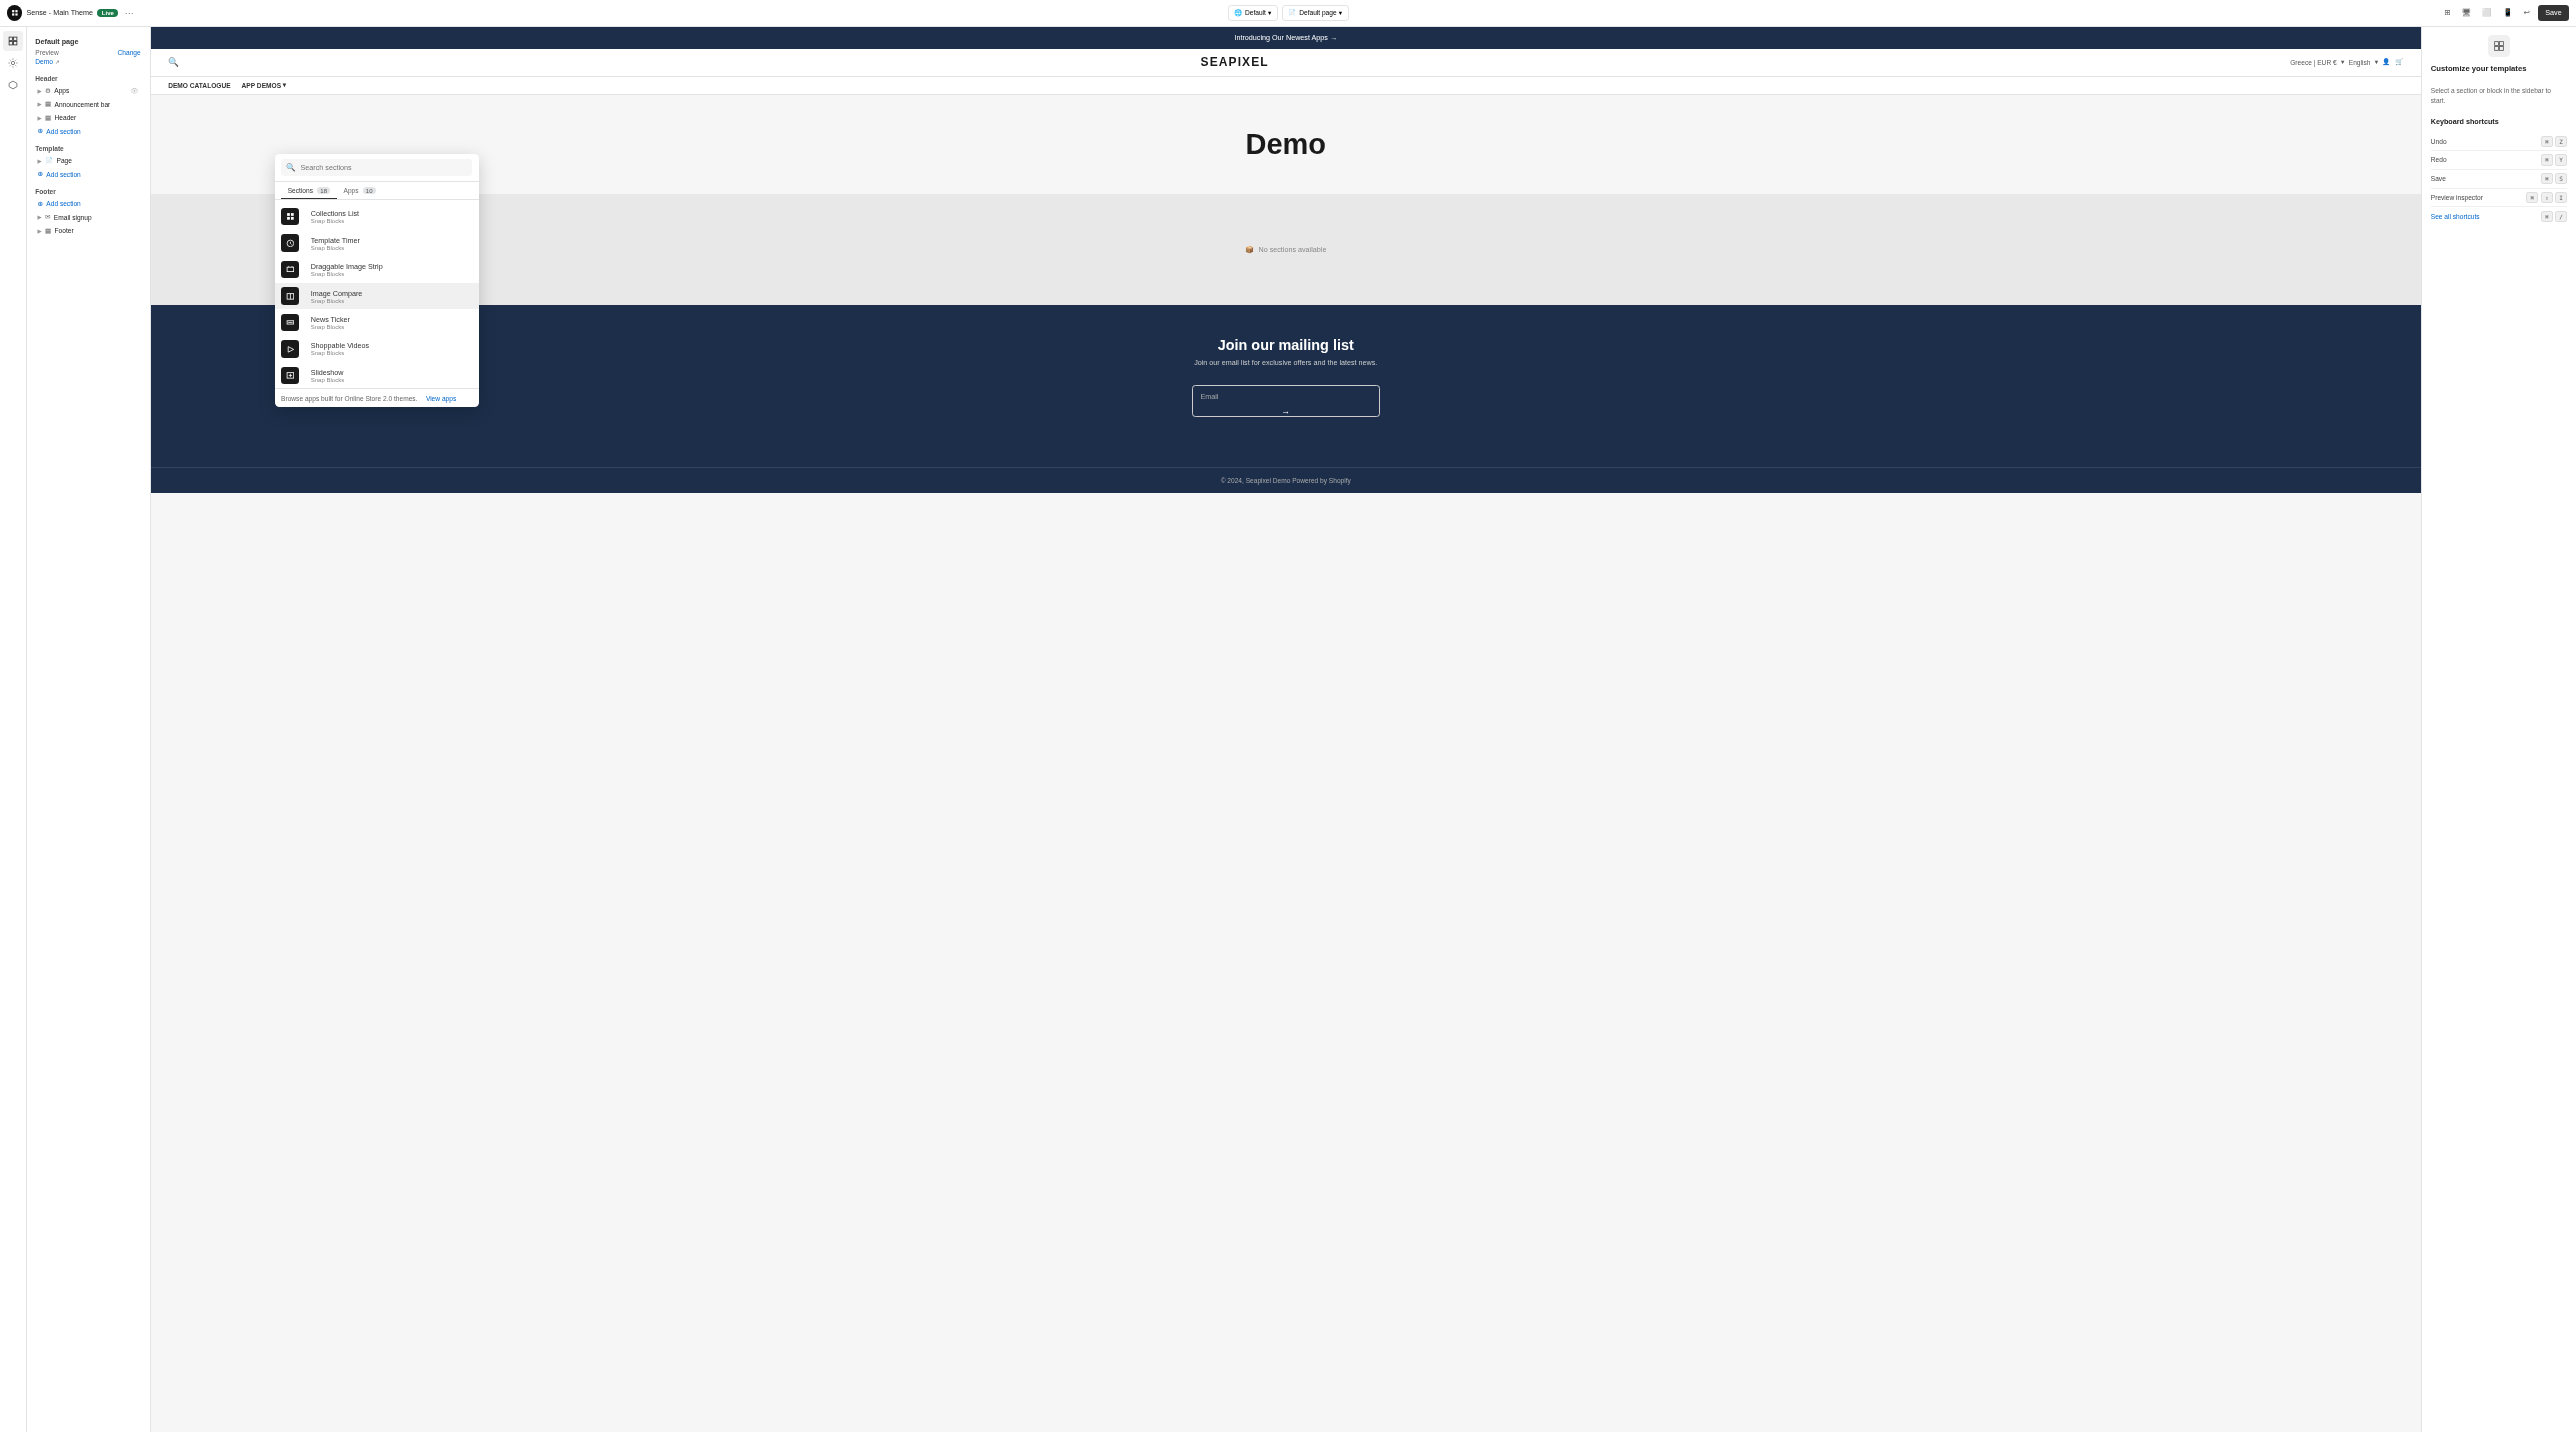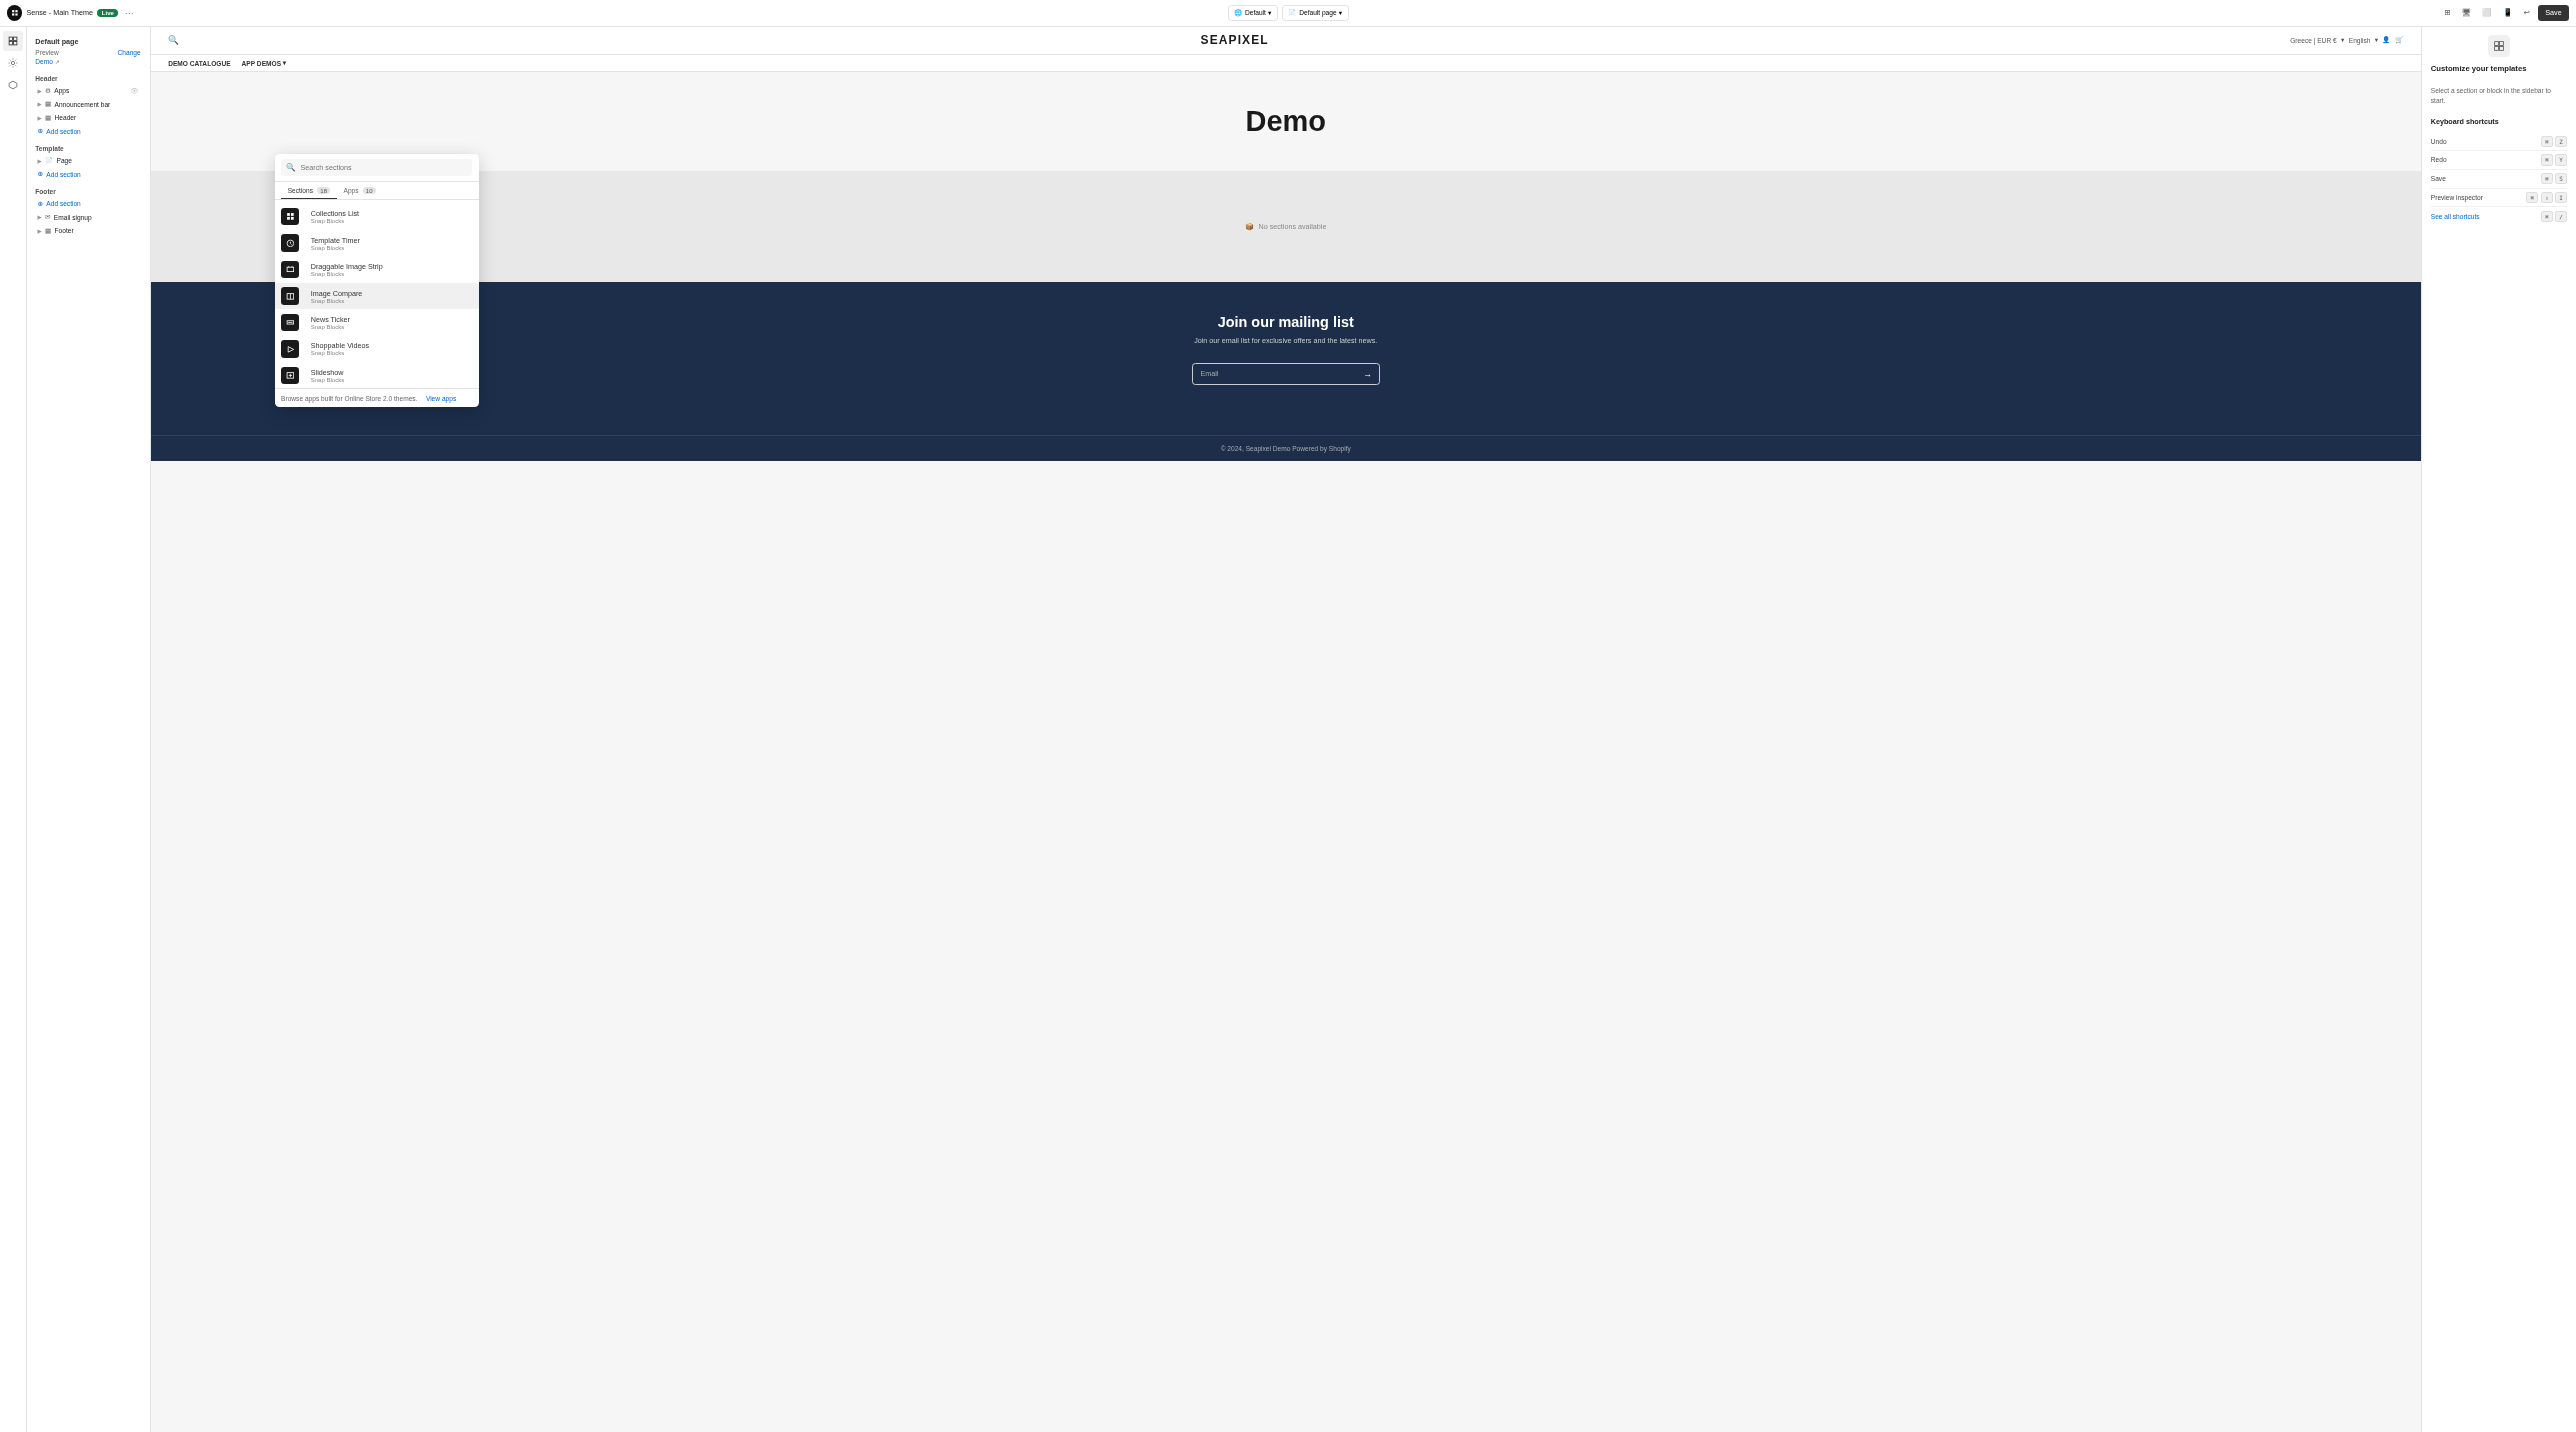--- a/index.html
+++ b/index.html
@@ -106,21 +106,21 @@
 
     .store-hero { text-align: center; padding: 33px 11px; background: #f6f6f7; }
     .store-hero h1 { font-size: 29px; font-weight: 700; color: #1a1a1a; }
 
     .store-mailing {
       background: #1c2e4a; color: #fff; text-align: center; padding: 32px 11px;
     }
     .store-mailing h2 { font-size: 14.4px; font-weight: 600; margin-bottom: 5.5px; }
     .store-mailing p { font-size: 7.2px; color: #ccc; margin-bottom: 11px; }
     .email-input-row {
-      display: flex; max-width: 188px; margin: 18px auto; border: 0.6px solid #ccc; border-radius: 3.3px; overflow: hidden;
+      display: flex; max-width: 188px; margin: 18px auto; border: 0.6px solid #ccc; border-radius: 3.3px; overflow: hidden; flex-direction: column;
     }
     .email-input-row input {
       flex: 1; background: transparent; border: none; padding: 5.5px 7.7px;
       color: #fff; font-size: 7.2px; outline: none;
     }
     .email-input-row input::placeholder { color: #aaa; }
     .email-submit-btn {
       background: none; border: none; color: #fff; cursor: pointer; padding: 0 6.6px; font-size: 8.8px;
     }
     .store-footer { background: #1c2e4a; color: #aaa; text-align: center; padding: 8.8px; font-size: 6.6px; border-top: 0.6px solid rgba(255,255,255,0.1); }
@@ -438,20 +438,23 @@
 
       </div>
       <div class="popup-footer">
         <span>Browse apps built for Online Store 2.0 themes.</span>
         <a class="popup-footer" href="#">View apps</a>
       </div>
     </div>
 
     <div class="preview-area">
 
+      <div class="store-announcement">
+        <span>Introducing Our Newest Apps →</span>
+      </div>
 
       <div class="store-navbar">
         <div style="font-size:8.8px;color:#555;">🔍</div>
         <div class="store-logo">SEAPIXEL</div>
         <div class="store-nav-right">
           <span>Greece | EUR €</span>
           <span>▾</span>
           <span>English</span>
           <span>▾</span>
           <span>👤</span>

